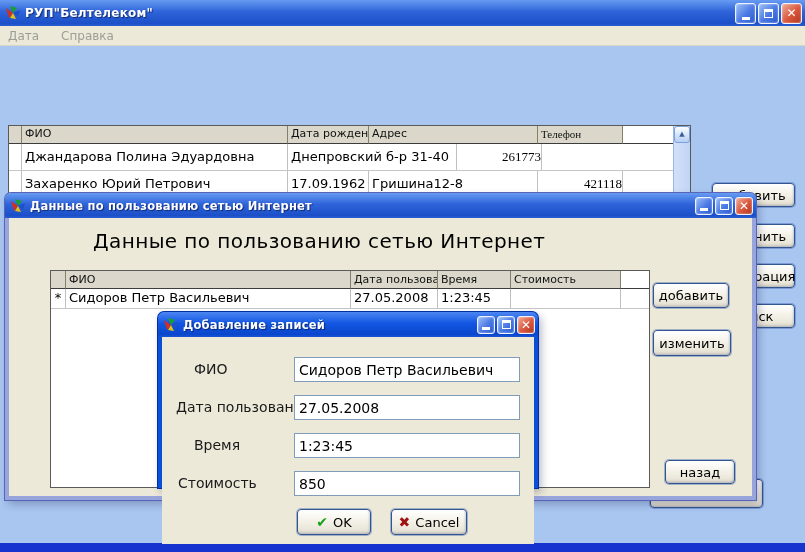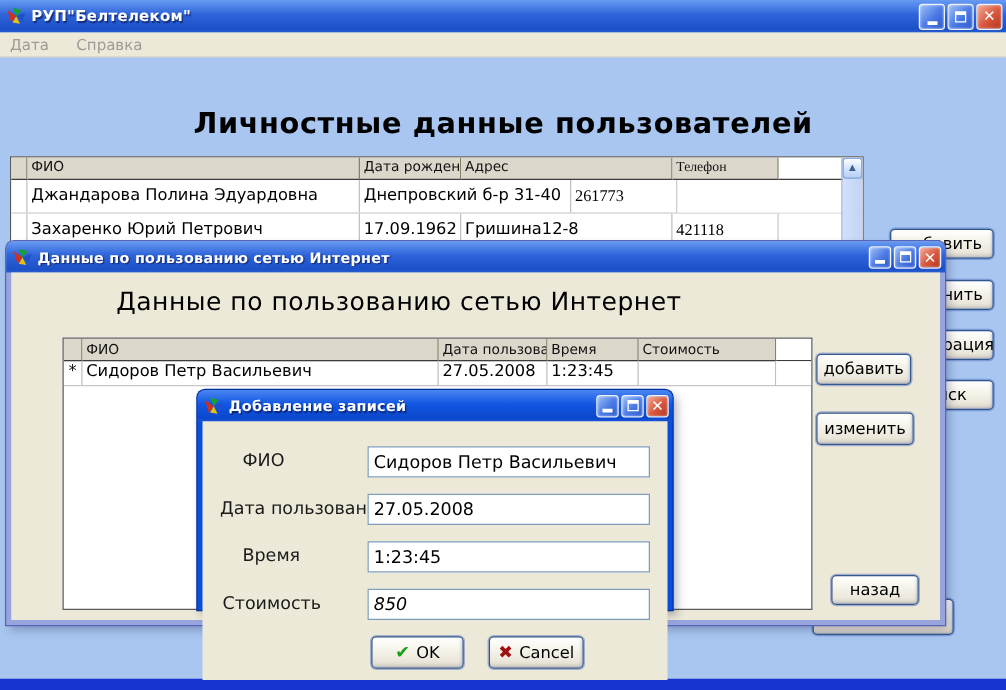--- a/index.html
+++ b/index.html
@@ -39,21 +39,21 @@
 
   
   .grid{position:absolute;background:#fff;border:1px solid #5a5a5a;overflow:hidden;}
   .grid-header{display:flex;height:18px;}
   .grid-row{display:flex;height:27px;border-bottom:1px solid #c6c6c6;background:#fff;}
   .cell{padding:0 3px;font-size:13px;line-height:25px;white-space:nowrap;overflow:hidden;
         border-right:1px solid #c0c0c0;}
   .hdr{background:#dbd7cb;border-right:1px solid #84806a;border-bottom:1px solid #3c3c3c;
         font-size:11px;line-height:16px;color:#111;}
   .ind{padding:0;text-align:center;}
-  .num{text-align:left;padding-right:13px;}
+  .num{text-align:right;padding-right:0;}
   .fill{border-right:none;background:#fff;flex:1;}
   .fill.hdr{background:#fff;border-bottom:1px solid #3c3c3c;}
 
   
   .u-ind{width:13px;} .u-c1{width:266px;} .u-c2{width:81px;} .u-c3{width:169px;} .u-c4{width:85px;font-family:Liberation Serif, serif;}
   .users-grid{left:8px;top:79px;width:683px;height:72px;}
   .vscroll{position:absolute;right:0;top:0;width:17px;height:70px;
            background:linear-gradient(90deg,#d2e0fa,#c2d4f4);border-left:1px solid #9ab4e6;}
   .scroll-up{height:17px;border:1px solid #7ca0dc;border-radius:3px;margin:0;
            background:linear-gradient(180deg,#fdfeff,#cfe0fa 60%,#b8cef4);
@@ -123,21 +123,20 @@
           </span>
       </span>
     </div>
 
     <div class="menubar">
       <span class="menu-item">Дата</span>
       <span class="menu-item">Справка</span>
     </div>
 
     <div class="main-client">
-      <div class="main-heading">Личностные данные пользователей</div>
 
       <div class="grid users-grid">
         <div class="grid-header">
           <div class="cell hdr ind u-ind"></div>
           <div class="cell hdr u-c1">ФИО</div>
           <div class="cell hdr u-c2">Дата рождения</div>
           <div class="cell hdr u-c3">Адрес</div>
           <div class="cell hdr u-c4">Телефон</div>
           <div class="cell fill hdr"></div>
         </div>
@@ -253,21 +252,21 @@
     <span class="dlg-label" style="left:36px;top:45px;">ФИО</span>
     <input class="xpinput" style="left: 136px; top: 45px; width: 226px;" value="Сидоров Петр Васильевич">
 
     <span class="dlg-label" style="left:18px;top:83px;">Дата пользования</span>
     <input class="xpinput" style="left: 136px; top: 83px; width: 226px;" value="27.05.2008">
 
     <span class="dlg-label" style="left:36px;top:121px;">Время</span>
     <input class="xpinput" style="left: 136px; top: 121px; width: 226px;" value="1:23:45">
 
     <span class="dlg-label" style="left:20px;top:159px;">Стоимость</span>
-    <input class="xpinput" style="left: 136px; top: 159px; width: 226px; font-style: italic;" value="850">
+    <input class="xpinput" style="left: 136px; top: 159px; width: 226px;" value="850">
 
     <button class="xpbtn" style="left:139px;top:197px;width:74px;height:26px;">
       <span class="ok-glyph">✔</span>
       <span>OK</span>
     </button>
     <button class="xpbtn" style="left:233px;top:197px;width:76px;height:26px;">
       <span class="cancel-glyph">✖</span>
       <span>Cancel</span>
     </button>
   </div>

